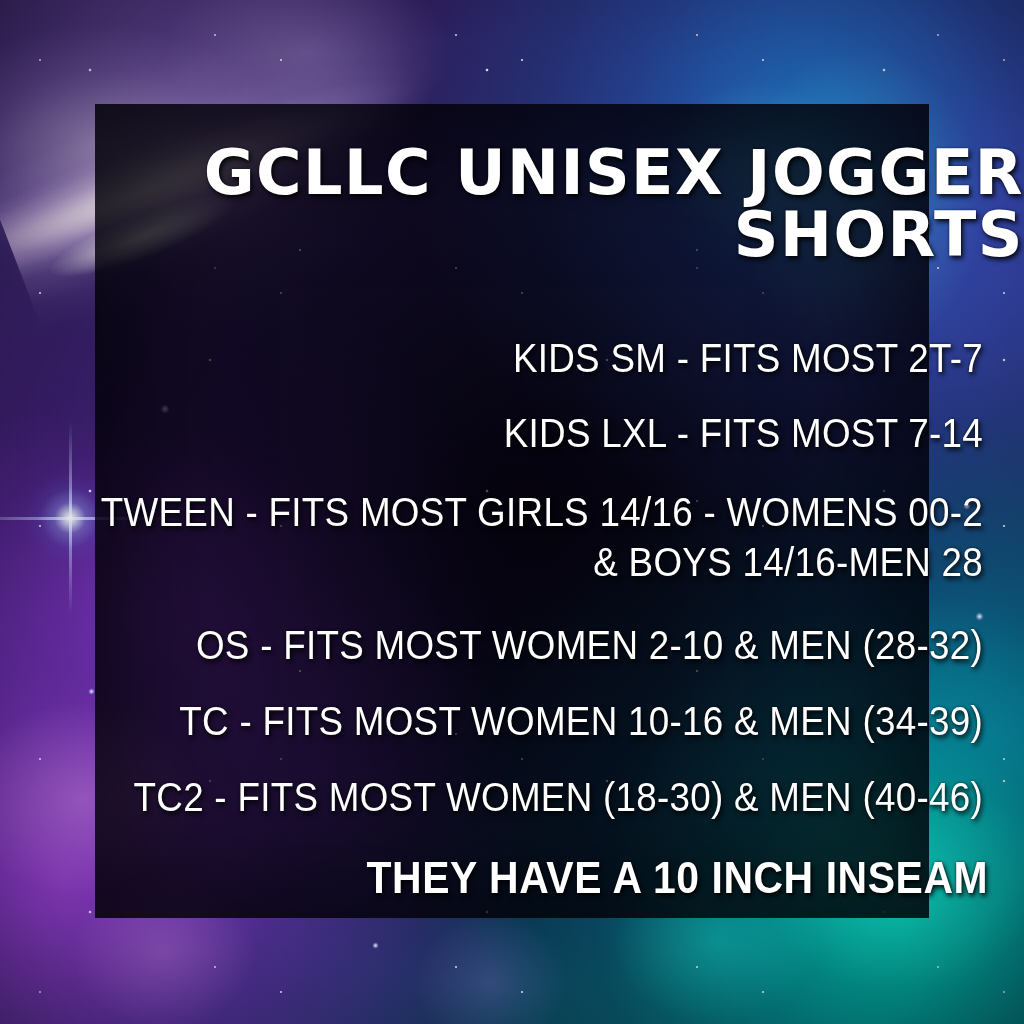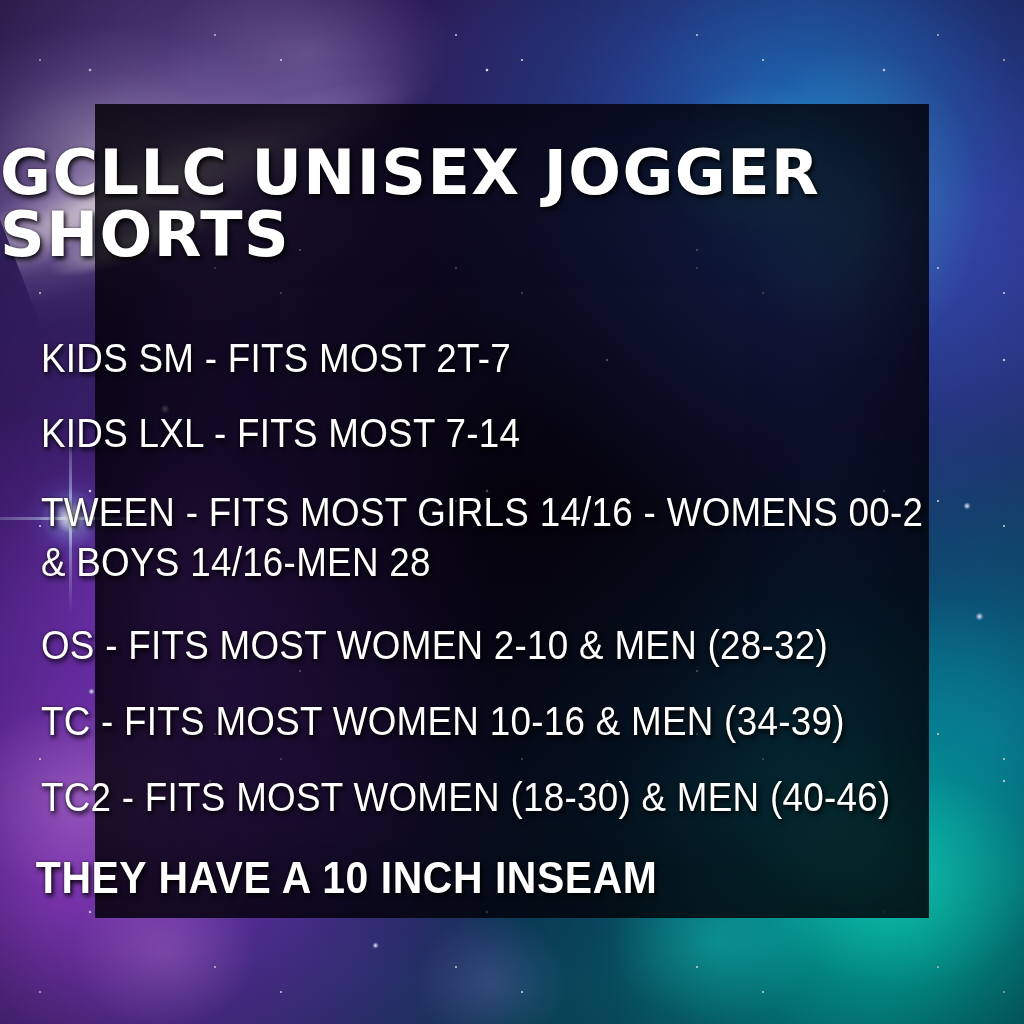--- a/index.html
+++ b/index.html
@@ -160,21 +160,21 @@
   }
 
   
   #content {
     position: absolute;
     inset: 0;
     display: flex;
     flex-direction: column;
     align-items: center;
     color: #ffffff;
-    text-align: left;
+    text-align: right;
   }
 
   .title {
     font-family: "DejaVu Sans", sans-serif;
     font-weight: 700;
     font-size: 62px;
     line-height: 1.0;
     letter-spacing: 1.5px;
     text-shadow: 2px 3px 5px rgba(0,0,0,0.85), 0 0 2px rgba(0,0,0,0.6);
     width: 100%;

